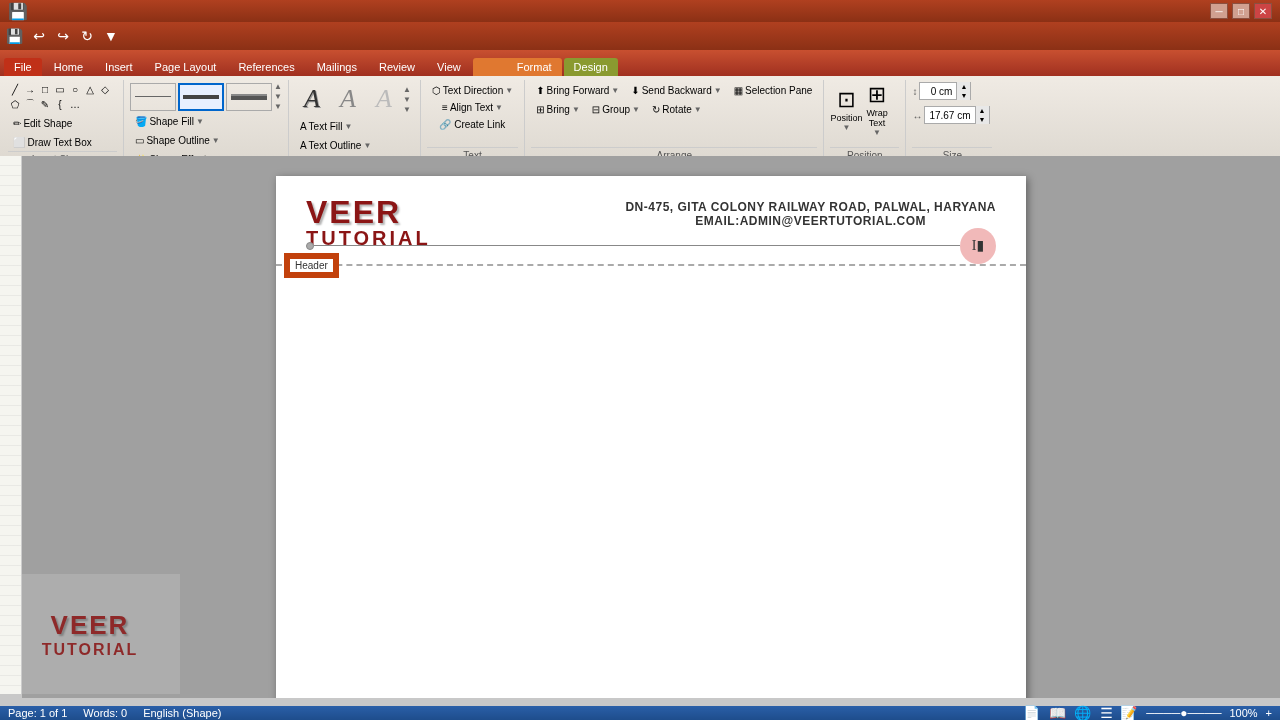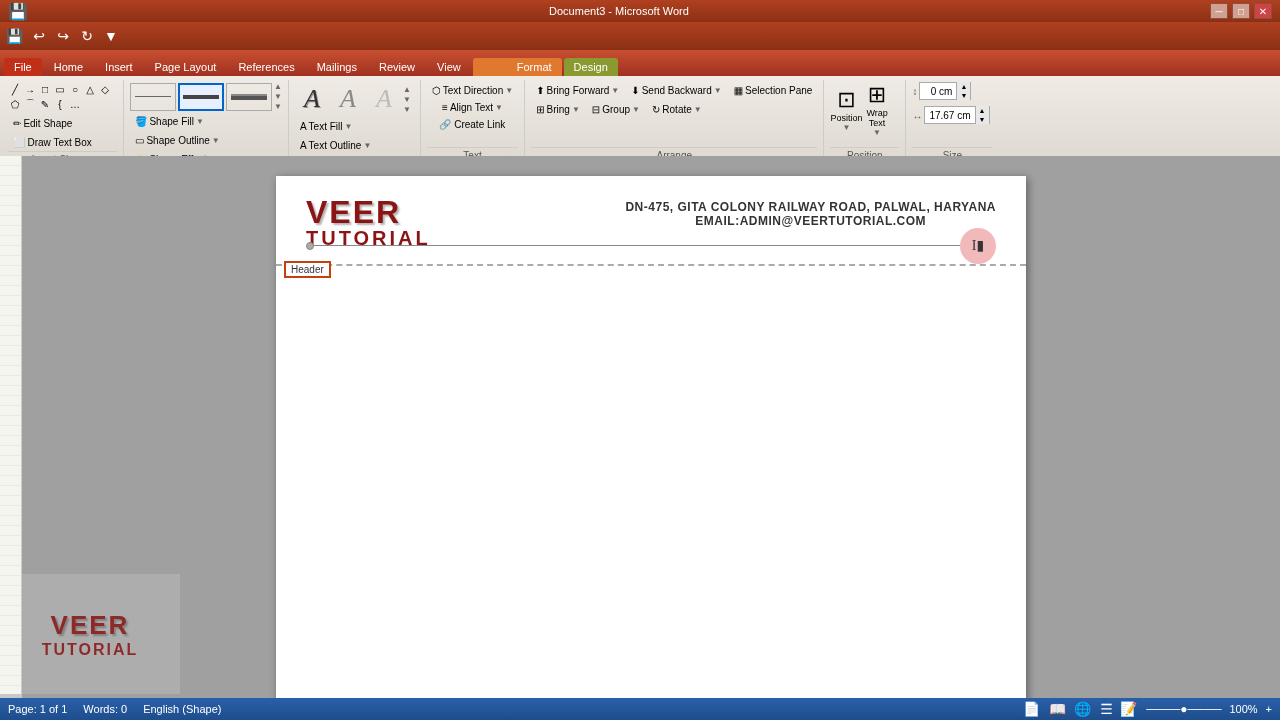--- a/index.html
+++ b/index.html
@@ -128,21 +128,21 @@
       border-right: 1px solid #ccc;
       z-index: 10;
     }
 
     
     .status-bar {
       position: absolute;
       bottom: 0;
       left: 0;
       right: 0;
-      height: 22px;
+      height: 14px;
       background: linear-gradient(to bottom, #2a5fa8, #1e4d8c);
       display: flex;
       align-items: center;
       justify-content: space-between;
       padding: 0 8px;
       color: white;
       font-size: 11px;
     }
     .status-right { display: flex; align-items: center; gap: 8px; }
 
@@ -173,21 +173,21 @@
     .header-area {
       border-bottom: 2px dashed #aaa;
       padding: 20px 30px 16px 30px;
       position: relative;
     }
     .header-label {
       position: absolute;
       bottom: -14px;
       left: 8px;
       background: white;
-      border: 2px solid #c2410c;
+      border: 6px solid #c2410c;
       padding: 1px 5px;
       font-size: 10px;
       color: #333;
     }
 
     
     .veer-logo {
       display: inline-block;
     }
     .veer-text {
@@ -318,21 +318,20 @@
     .tab-format { background: #e07830 !important; color: white !important; }
     .tab-design { background: #8a9a30 !important; color: white !important; }
   </style>
 </head>
 <body>
 
 <div class="title-bar">
   <div style="display:flex;gap:3px;align-items:center;">
     <span style="font-size:16px;">💾</span>
   </div>
-  <div class="title-bar-center">Document3 - Microsoft Word</div>
   <div class="title-bar-controls">
     <div class="title-btn">─</div>
     <div class="title-btn">□</div>
     <div class="title-btn" style="background:#cc4444;">✕</div>
   </div>
 </div>
 
 <div class="quick-access">
   <div class="qa-btn" title="Save">💾</div>
   <div class="qa-btn" title="Undo">↩</div>

